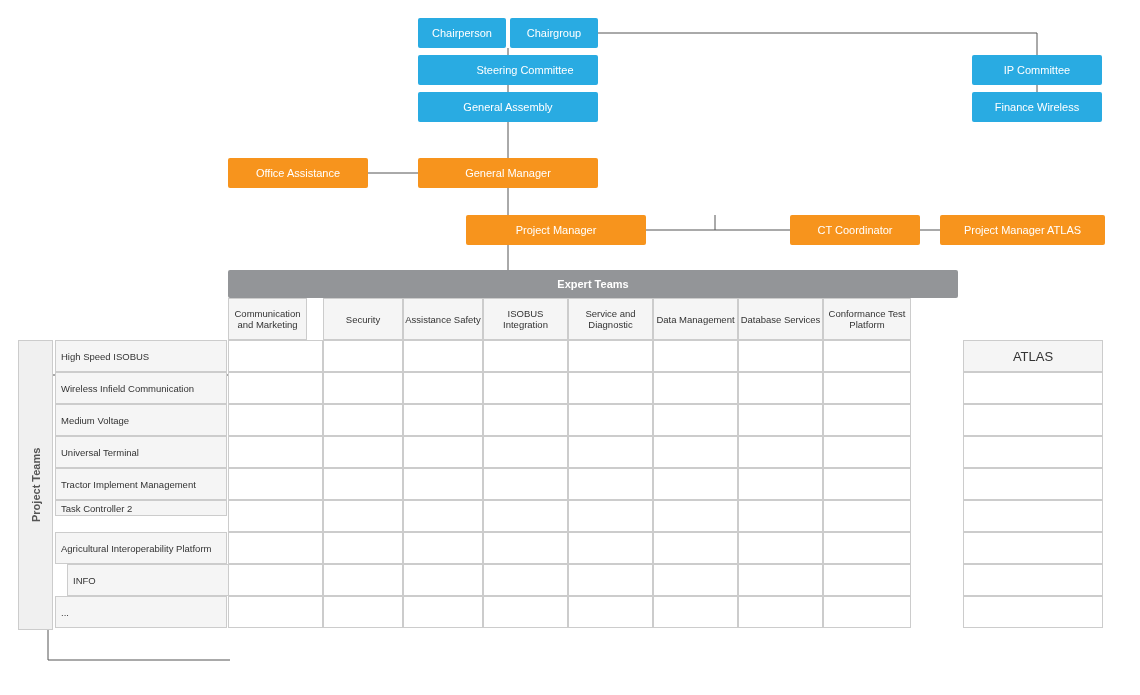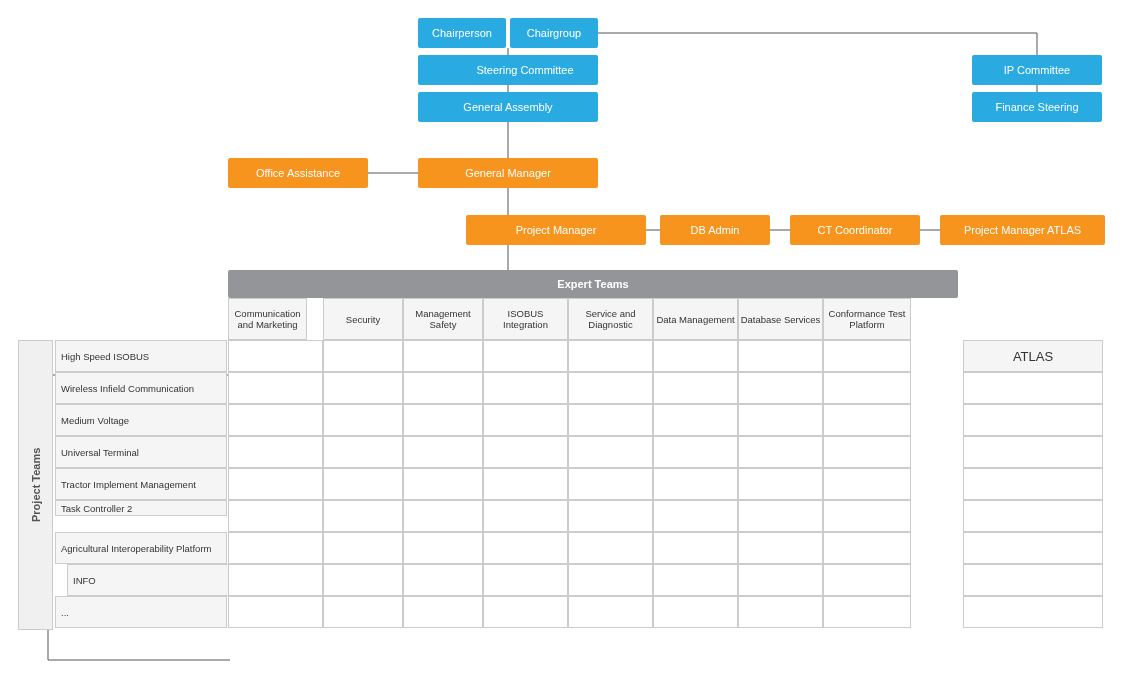--- a/index.html
+++ b/index.html
@@ -143,41 +143,40 @@
     <line x1="48" y1="375" x2="230" y2="375"></line>
     <line x1="48" y1="660" x2="230" y2="660"></line>
   </svg>
 
   <div class="box blue" style="left:418px;top:18px;width:88px;height:30px;">Chairperson</div>
   <div class="box blue" style="left:510px;top:18px;width:88px;height:30px;">Chairgroup</div>
   <div class="box blue" style="left:418px;top:55px;width:180px;height:30px;padding-left:40px;">Steering Committee</div>
   <div class="box blue" style="left:418px;top:92px;width:180px;height:30px;">General Assembly</div>
 
   <div class="box blue" style="left:972px;top:55px;width:130px;height:30px;">IP Committee</div>
-  <div class="box blue" style="left:972px;top:92px;width:130px;height:30px;">Finance Steering</div>
+  <div class="box blue" style="left:972px;top:92px;width:130px;height:30px;">Finance Wireless</div>
 
   <div class="box orange" style="left:228px;top:158px;width:140px;height:30px;">Office Assistance</div>
   <div class="box orange" style="left:418px;top:158px;width:180px;height:30px;">General Manager</div>
   <div class="box orange" style="left:418px;top:215px;width:180px;height:30px;margin-left:48px;">Project Manager</div>
-  <div class="box orange" style="left:660px;top:215px;width:110px;height:30px;">DB Admin</div>
   <div class="box orange" style="left:790px;top:215px;width:130px;height:30px;">CT Coordinator</div>
   <div class="box orange" style="left:940px;top:215px;width:165px;height:30px;">Project Manager ATLAS</div>
 
   <div class="gray-box" style="left:228px;top:270px;width:730px;height:28px;">Expert Teams</div>
 
   <div class="col-header" style="left:228px;top:298px;width:79px;height:42px;">
     <span>Communication and Marketing</span>
   </div>
 
   <div class="col-header" style="left:323px;top:298px;width:80px;height:42px;">
     <span>Security</span>
   </div>
 
   <div class="col-header" style="left:403px;top:298px;width:80px;height:42px;">
-    <span>Management Safety</span>
+    <span>Assistance Safety</span>
   </div>
 
   <div class="col-header" style="left:483px;top:298px;width:85px;height:42px;">
     <span>ISOBUS Integration</span>
   </div>
 
   <div class="col-header" style="left:568px;top:298px;width:85px;height:42px;">
     <span>Service and Diagnostic</span>
   </div>
 

